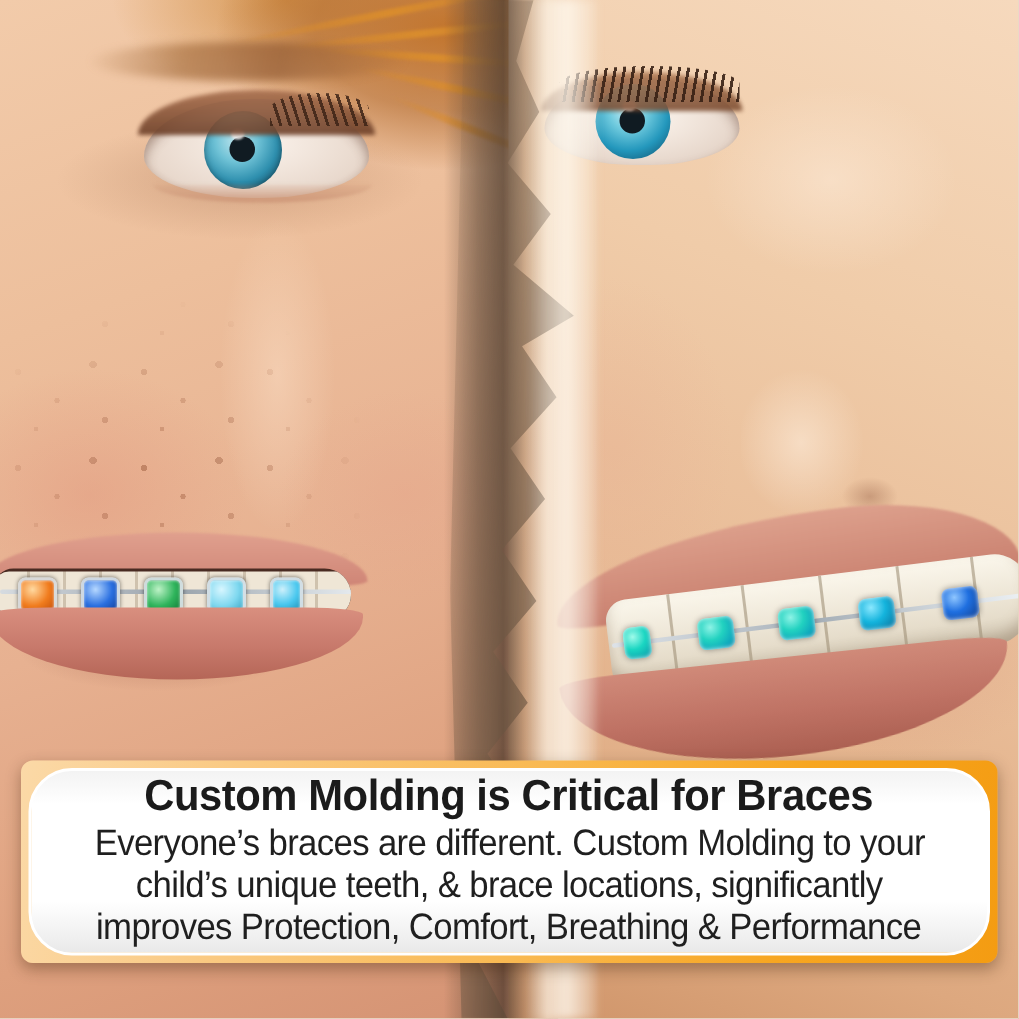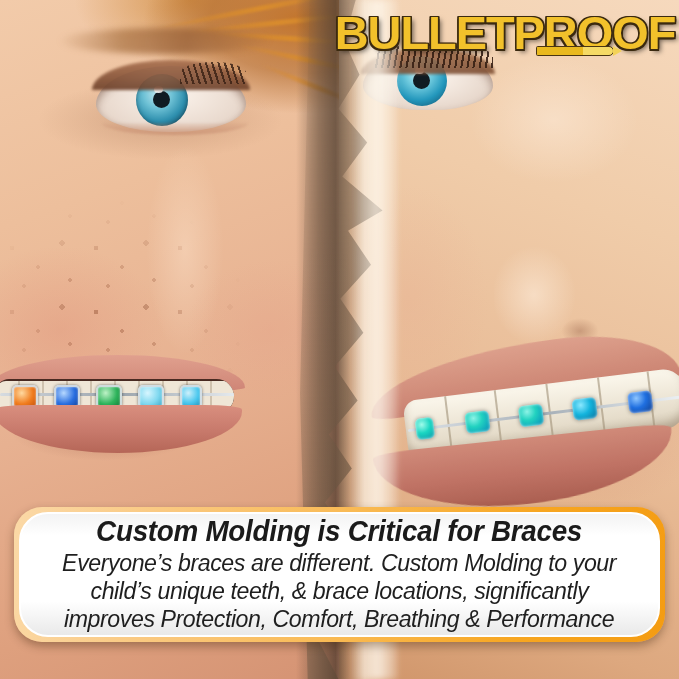--- a/index.html
+++ b/index.html
@@ -267,26 +267,25 @@
   }
   .bullet-mark:after{
     content:"";position:absolute;right:-9px;top:-1px;
     border-left:9px solid #f3d257;
     border-top:5px solid transparent;border-bottom:5px solid transparent;
   }
 
   
   .caption{
     position:absolute;left:14px;top:507px;width:651px;height:135px;
-    border-radius:28px;
+    border-radius:8px;
     padding:5px;
     box-sizing:border-box;
     background:linear-gradient(100deg,#fbd9a7 0%,#fac981 22%,#f9b951 52%,#f7a621 78%,#f49c12 100%);
     box-shadow:0 4px 10px rgba(60,35,10,.38);
-    font-style:italic;
   }
   .caption-inner{
     width:100%;height:100%;box-sizing:border-box;
     border-radius:29px;
     border:2px solid #ffffff;
     background:linear-gradient(180deg,#f3f3f3 0%,#ffffff 18%,#ffffff 72%,#e9e9e9 100%);
     display:flex;flex-direction:column;align-items:center;justify-content:center;
     padding:4px 6px 6px;
     overflow:hidden;
   }
@@ -380,24 +379,20 @@
         <div class="brkR" style="left:222px;background:radial-gradient(circle at 35% 30%,#8fc6ff,#1f6fe0 45%,#123f8e);"></div>
       </div>
       <div class="lipLoR"></div>
     </div>
   </div>
 
   <div class="tear"></div>
   <div class="tear-flap"></div>
   <div class="tear-light"></div>
 
-  <div class="logo">
-    <span class="logo-text">BULLETPROOF</span>
-    <span class="bullet-mark"></span>
-  </div>
 
   <div class="caption">
     <div class="caption-inner">
       <div class="cap-head">Custom Molding is Critical for Braces</div>
       <div class="cap-line">Everyone’s braces are different. Custom Molding to your</div>
       <div class="cap-line">child’s unique teeth, &amp; brace locations, significantly</div>
       <div class="cap-line">improves Protection, Comfort, Breathing &amp; Performance</div>
     </div>
   </div>
 

